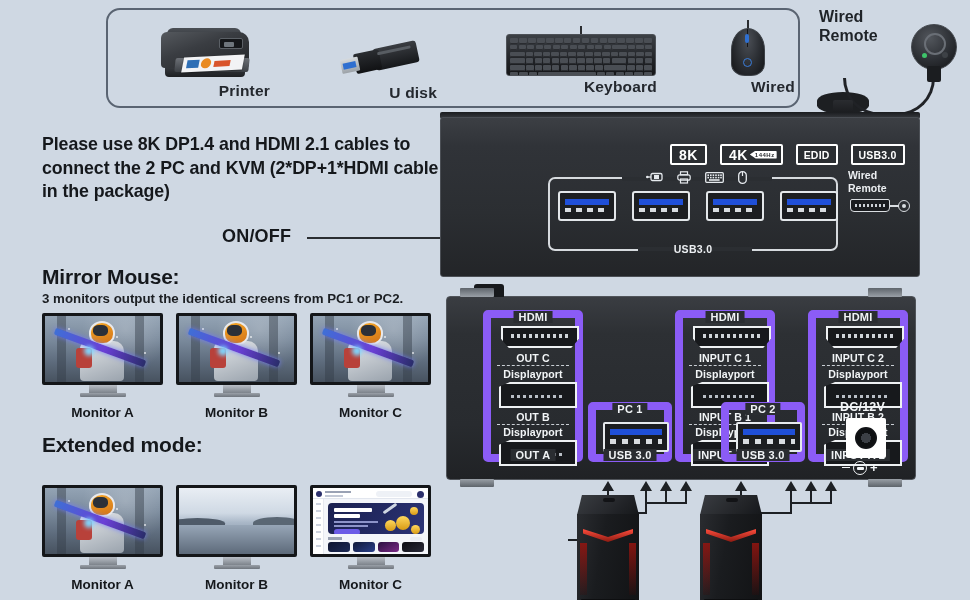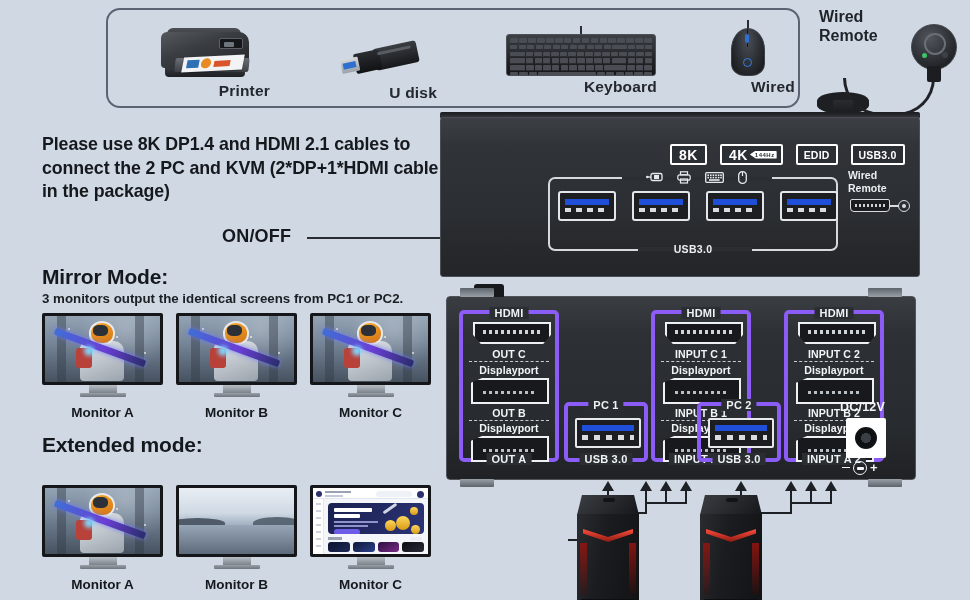--- a/index.html
+++ b/index.html
@@ -363,21 +363,21 @@
   }
   .top-foot {
     position:absolute; top:-8px; width:34px; height:9px;
     background: linear-gradient(180deg,#5e646b,#9aa0a7); border-radius:1px;
   }
   #bottom-knob {
     position:absolute; left:28px; top:-12px; width:30px; height:13px;
     background:#17191c; border-radius:3px 3px 0 0;
   }
 
-  .port-group { position:absolute; border:4px solid #8b5cf6; border-radius:5px; }
+  .port-group { position:absolute; border:8px solid #8b5cf6; border-radius:5px;margin-left:24px; }
   .gtitle {
     position:absolute; color:#f0f3f5; font-size:11px; font-weight:bold;
     background:#2a2d31; padding:0 5px; letter-spacing:.2px; white-space:nowrap;
     transform: translateX(-50%);
   }
   .gtitle.top { top:-7px; }
   .gtitle.bot { bottom:-7px; }
 
   .hdmi-port {
     position:absolute; width:78px; height:22px; border:2px solid #eef1f3;
@@ -644,21 +644,21 @@
       <div class="dot"></div>
   </div>
   <div class="remote-plug"></div>
 </div>
 
 <div class="abs" id="instruction-text">Please use 8K DP1.4 and HDMI 2.1 cables to connect the 2 PC and KVM (2*DP+1*HDMI cable in the package)</div>
 <div class="abs" id="onoff-label">ON/OFF</div>
 <div class="abs" id="onoff-leader"></div>
 
 <div class="abs" id="mirror-mode-block">
-  <div class="mode-title">Mirror Mode:</div>
+  <div class="mode-title">Mirror Mouse:</div>
   <div class="mode-sub">3 monitors output the identical screens from PC1 or PC2.</div>
 </div>
 
 <div class="monitor-row" id="mirror-monitors">
   <div class="monitor">
     <div class="screen">
       <div class="art-game">
         <div class="trunk" style="left:10%"></div>
           <div class="trunk" style="left:78%"></div>
         <div class="snow" style="left:20%;top:18%"></div>

